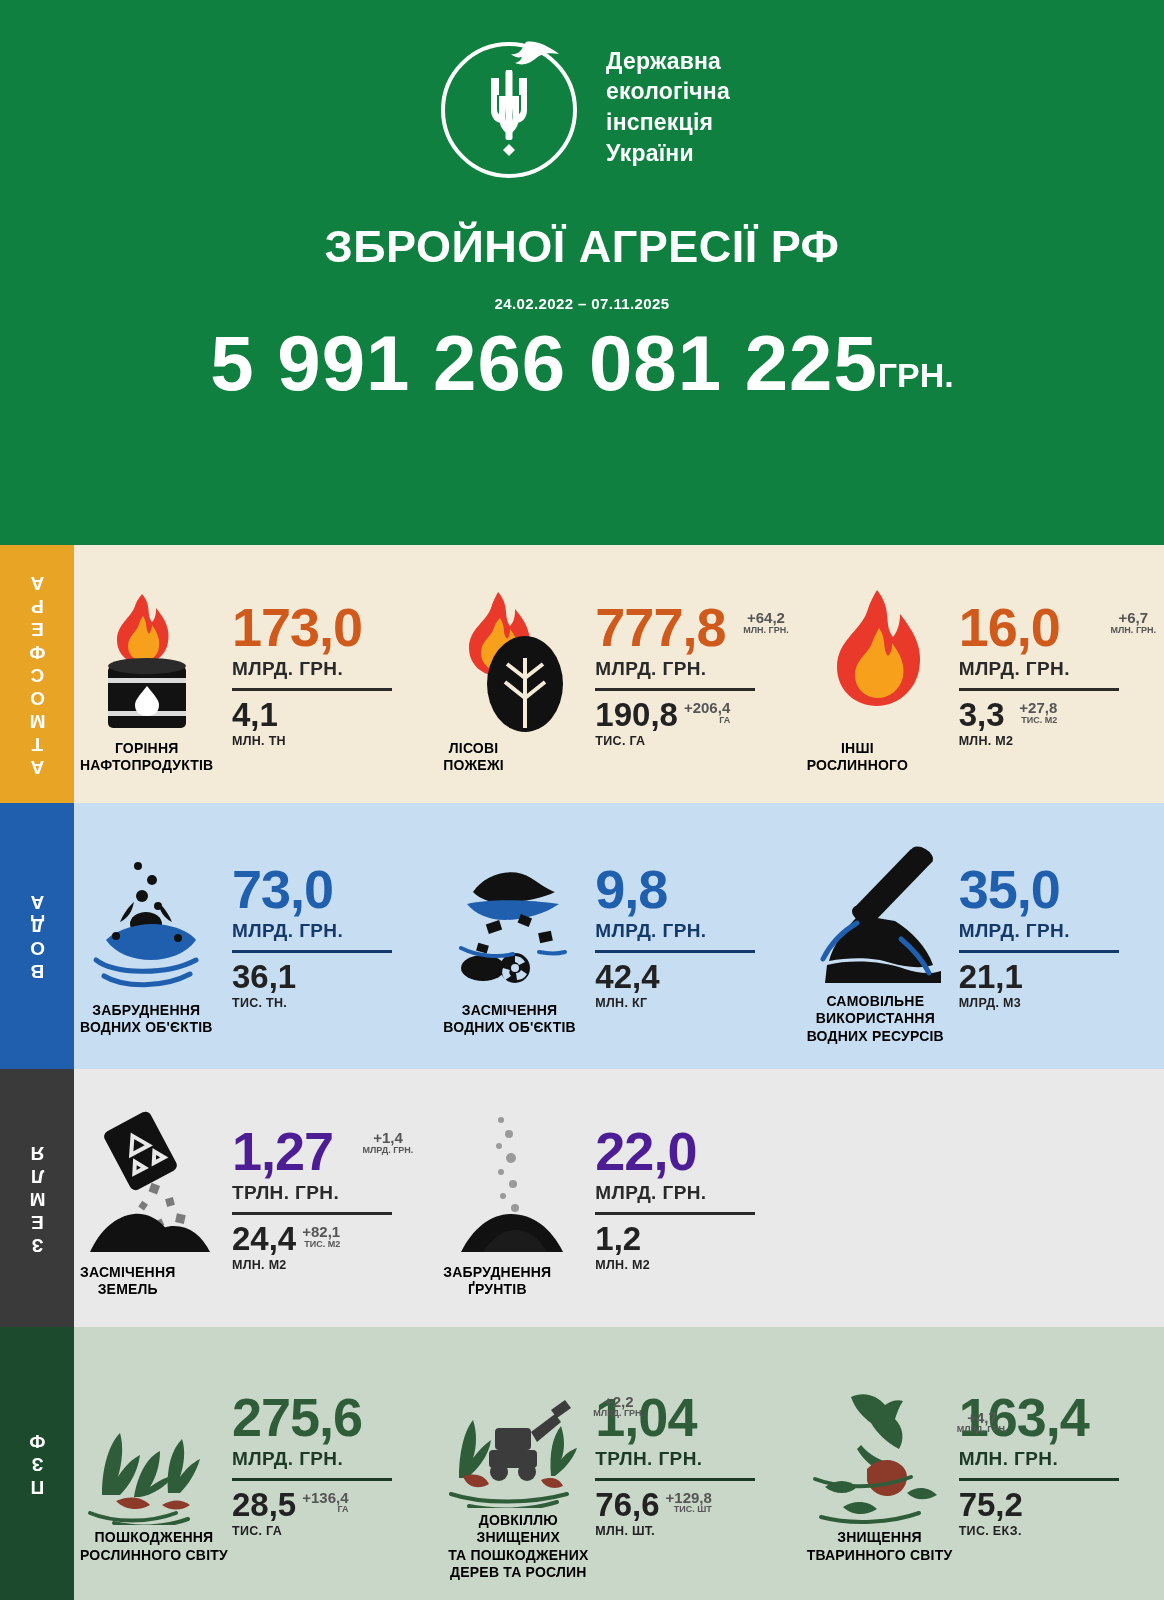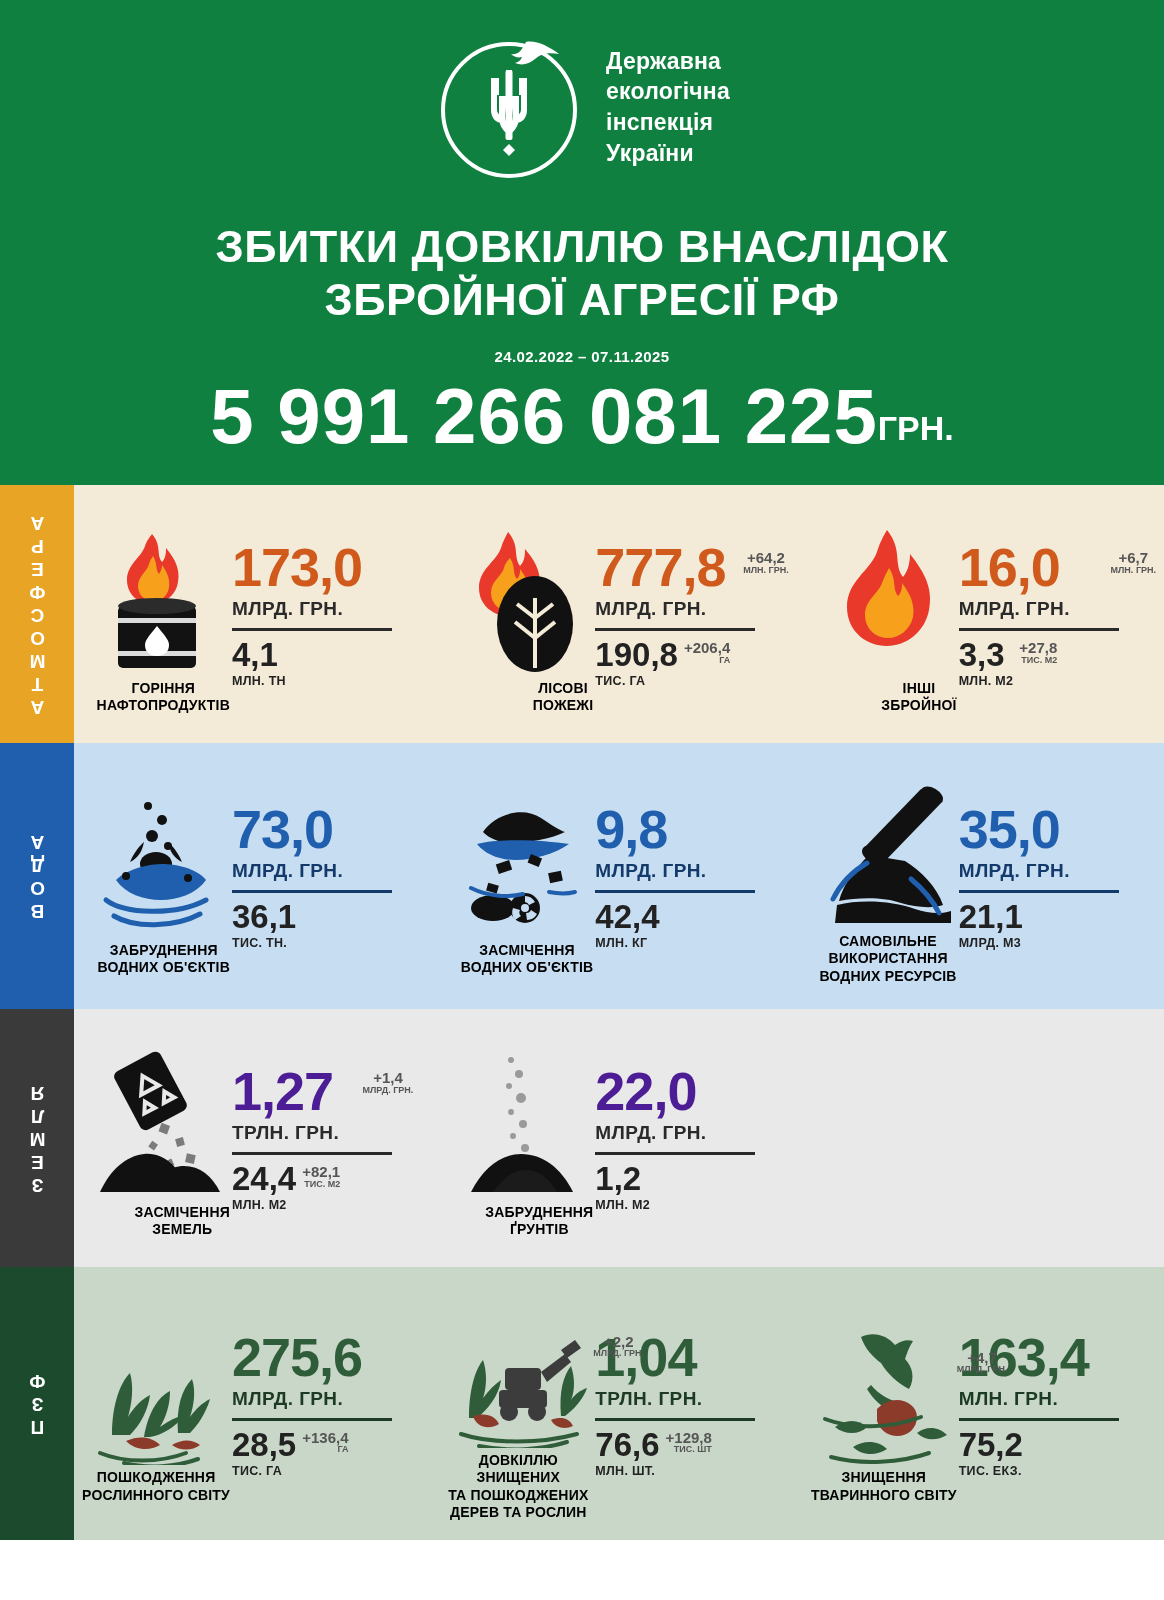--- a/index.html
+++ b/index.html
@@ -16,21 +16,21 @@
   .poster {
     position: relative;
     width: 1164px;
     height: 1600px;
     background: #ffffff;
   }
 
   
   .header {
     background: #0f8040;
-    height: 485px;
+    height: 545px;
     position: relative;
     box-sizing: border-box;
     padding-top: 22px;
     text-align: center;
   }
   .logo-row {
     display: flex;
     align-items: center;
     justify-content: center;
     gap: 22px;
@@ -132,21 +132,21 @@
     align-items: center;
     position: relative;
     padding: 8px 6px;
     box-sizing: border-box;
   }
   .card-icon {
     width: 150px;
     flex: 0 0 150px;
     display: flex;
     flex-direction: column;
-    align-items: flex-end;
+    align-items: flex-start;
     justify-content: flex-start;
     padding-top: 12px;
   }
   .icon-art {
     height: 150px;
     width: 140px;
     position: relative;
   }
   .card-caption {
     text-align: center;
@@ -249,21 +249,20 @@
       </div>
       <div class="logo-text">
         <div>Державна</div>
         <div>екологічна</div>
         <div>інспекція</div>
         <div>України</div>
       </div>
     </div>
 
     <div class="title">
-      <div>ЗБИТКИ ДОВКІЛЛЮ ВНАСЛІДОК</div>
       <div>ЗБРОЙНОЇ АГРЕСІЇ РФ</div>
     </div>
 
     <div class="period">24.02.2022 – 07.11.2025</div>
 
     <div class="total-row">
       <div class="total-value">5 991 266 081 225</div>
       <div class="total-unit">ГРН.</div>
     </div>
   </div>
@@ -350,21 +349,21 @@
       <div class="card">
         <div class="card-icon">
           <div class="icon-art">
             <svg width="140" height="150" viewBox="0 0 140 150">
               <path d="M70 4 c16 20 6 34 16 47 c6 -7 7 -17 7 -23 c16 20 23 36 19 56 c-4 22 -23 36 -42 36 c-21 0 -40 -15 -40 -39 c0 -26 23 -36 30 -55 c3 -10 7 -17 10 -22 z" fill="#e8392b"></path>
               <path d="M72 42 c8 12 3 20 9 28 c4 -4 4 -9 4 -13 c9 12 13 22 11 34 c-3 13 -14 21 -25 21 c-12 0 -23 -9 -23 -23 c0 -15 13 -21 17 -32 c2 -6 5 -11 7 -15 z" fill="#f6a01c"></path>
             </svg>
           </div>
           <div class="card-caption">
             <div>ІНШІ</div>
-            <div>ЗБРОЙНОЇ</div>
+            <div>РОСЛИННОГО</div>
           </div>
         </div>
         <div class="card-nums">
           <div class="delta" style="top:10px; right:2px;">
             <span class="d-num">+6,7</span>
             <span class="d-unit">МЛН. ГРН.</span>
           </div>
           <div class="big-val">16,0</div>
           <div class="big-unit">МЛРД. ГРН.</div>
           <div class="rule"></div>

